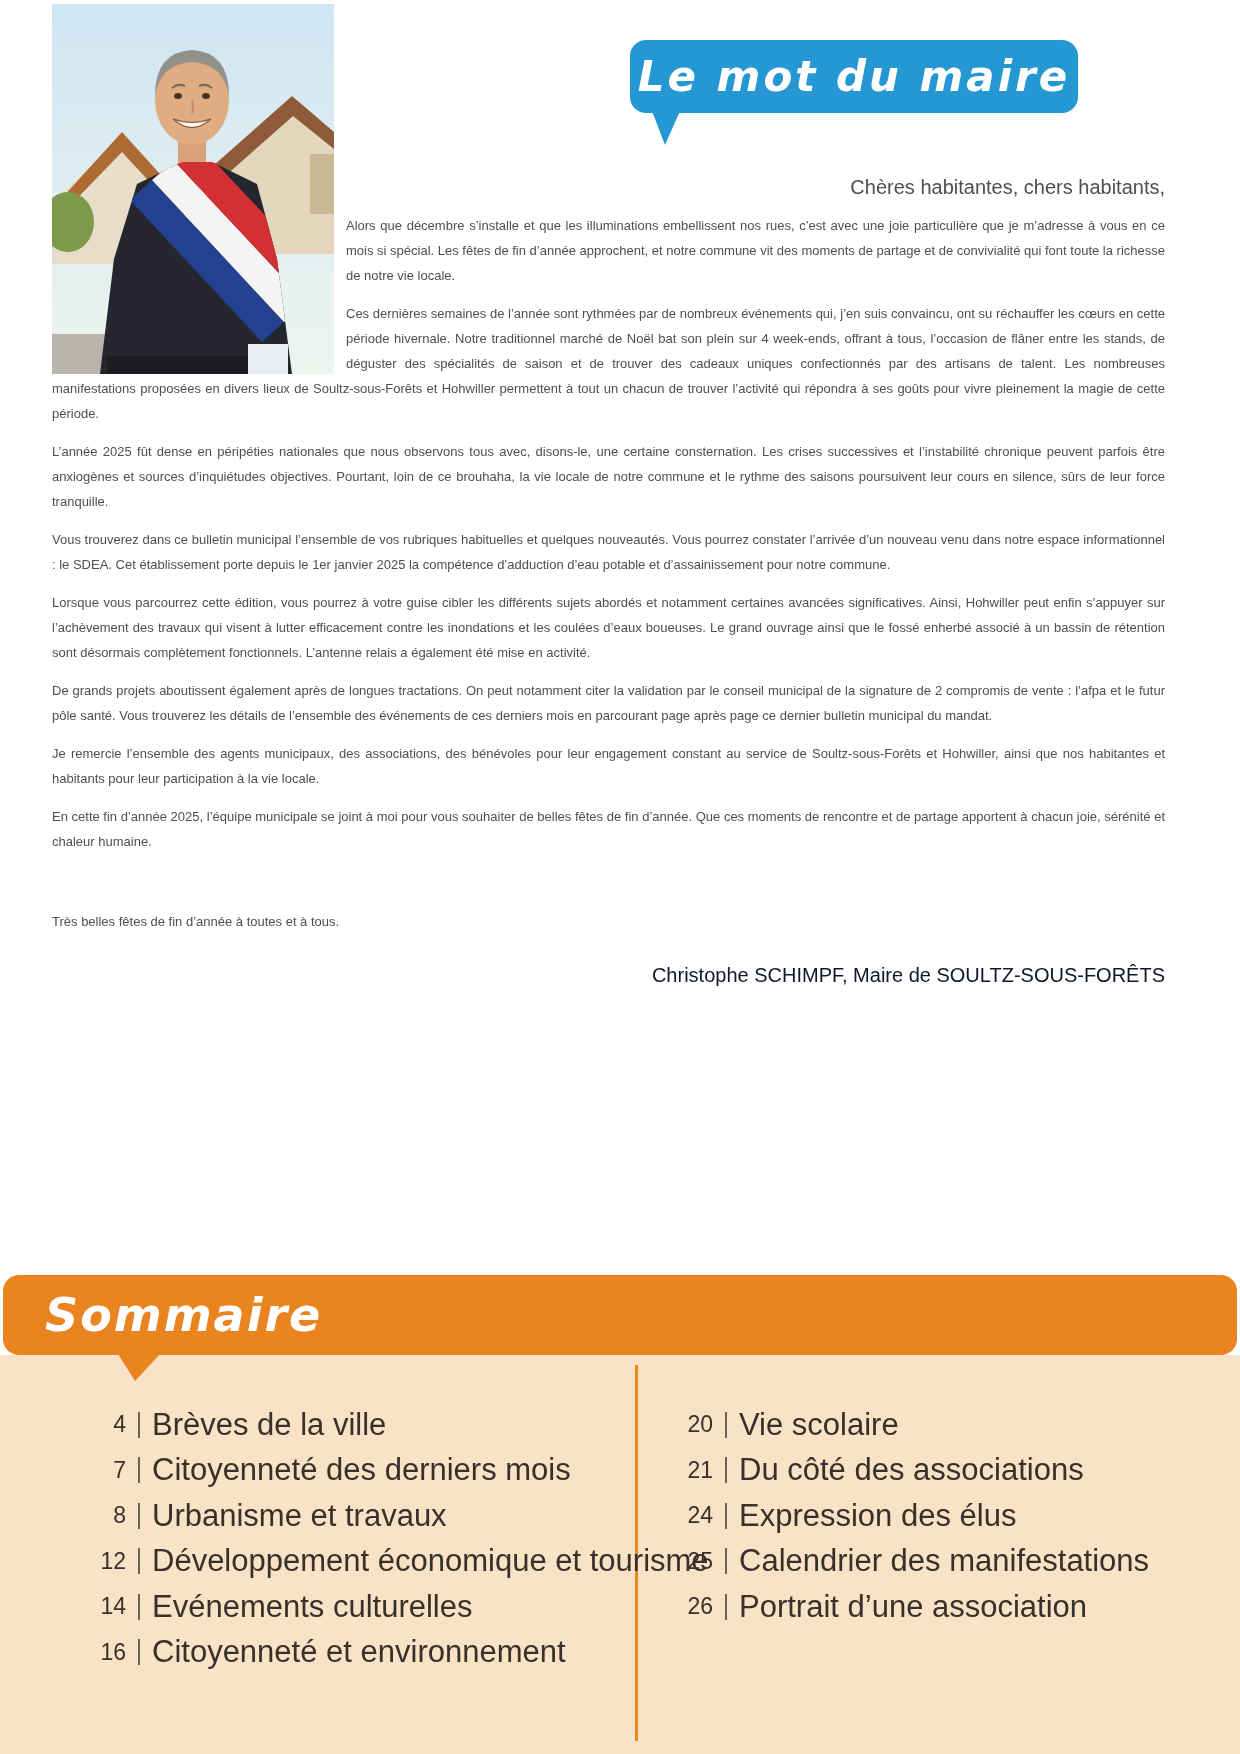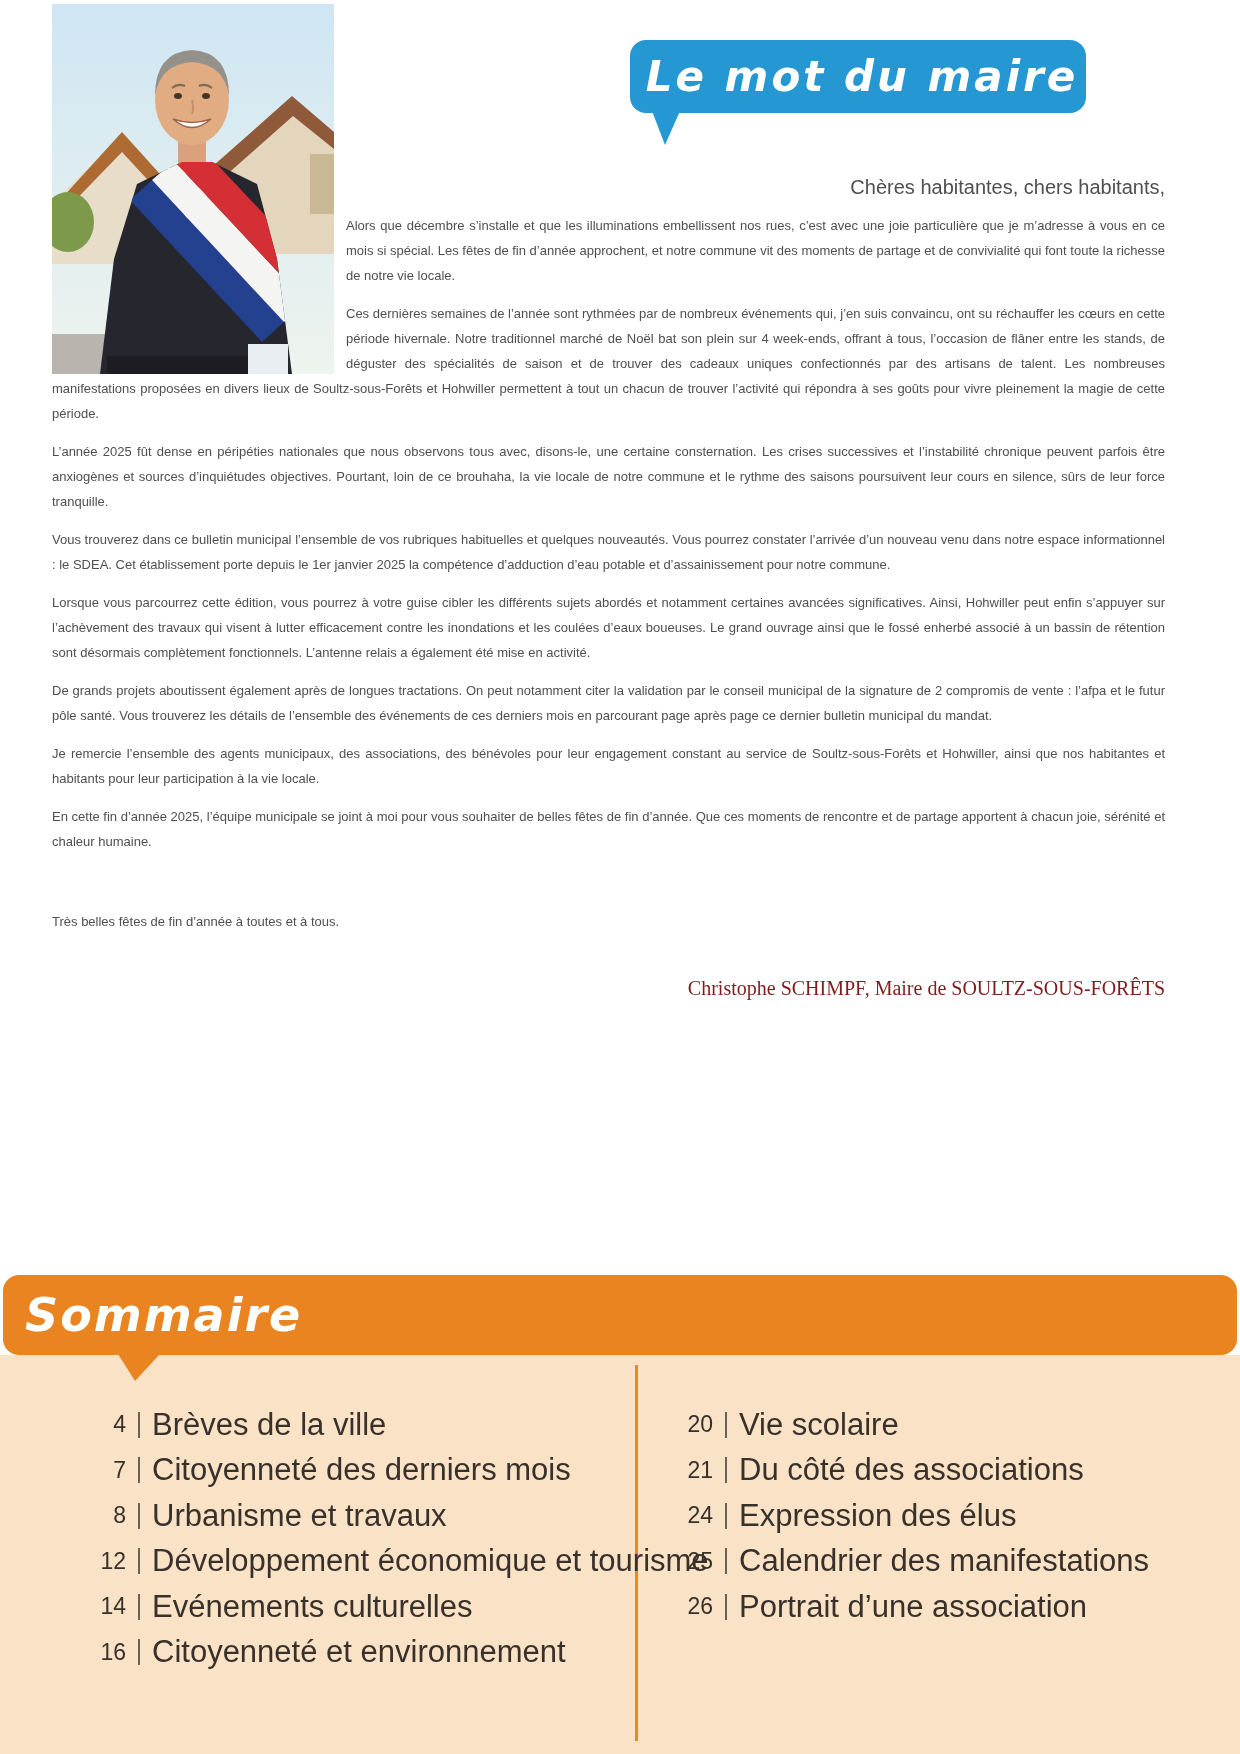--- a/index.html
+++ b/index.html
@@ -9,51 +9,51 @@
   }
 
   
   .letter { padding:0 75px 0 52px; }
   .photo-wrap { float:left; width:282px; height:370px; margin:4px 12px 0 0; }
   .photo-wrap svg { display:block; width:282px; height:370px; }
 
   .bubble {
     position:absolute; left:630px; top:40px; width:448px; height:73px;
     background:#2597d3; border-radius:16px;
-    display:flex; align-items:center; justify-content:center;padding-left:8px;
+    display:flex; align-items:center; justify-content:center;
   }
   .bubble-tail {
     position:absolute; left:652px; top:111px; width:0; height:0;
     border-top:34px solid #2597d3;
     border-left:13px solid transparent; border-right:15px solid transparent;
   }
   .script { font-family:"DejaVu Sans", sans-serif; font-style:italic; font-weight:bold; color:#ffffff; }
   .bubble .script { font-size:42px; letter-spacing:3px; white-space:nowrap; }
 
   .spacer-top { height:175px; }
   .greeting {
     margin:0; text-align:right; color:#4f4f4f;
     font-size:20px; line-height:25px; font-weight:300;
   }
   .para {
     margin:13px 0 0 0; text-align:justify; color:#4f4f4f;
     font-size:13px; line-height:25px; font-weight:300;
   }
   .closing { margin-top:55px; text-align:left; }
   .signature {
-    margin:42px 0 0 0; text-align:right; color:#7f1d1d;
-    font-size:20px; line-height:25px; font-weight:300;font-family:Liberation Serif, serif;
+    margin:29px 0 0 0; text-align:right; color:#0f172a;
+    font-size:20px; line-height:25px; font-weight:300;
   }
 
   
   .sommaire { position:absolute; left:0; right:0; top:1275px; bottom:0; }
   .banner {
     position:absolute; left:3px; right:3px; top:0; height:80px;
     background:#e98420; border-radius:16px;
-    display:flex; align-items:center;
+    display:flex; align-items:center;padding-left:20px;
   }
   .banner .script { font-size:46px; letter-spacing:2px; margin-left:22px; white-space:nowrap; }
   .banner-tail {
     position:absolute; left:118px; top:79px; width:0; height:0;
     border-top:27px solid #e98420;
     border-left:17px solid transparent; border-right:25px solid transparent;
   }
   .toc-bg {
     position:absolute; left:0; right:0; top:80px; bottom:0;
     background:#fae2c6;

